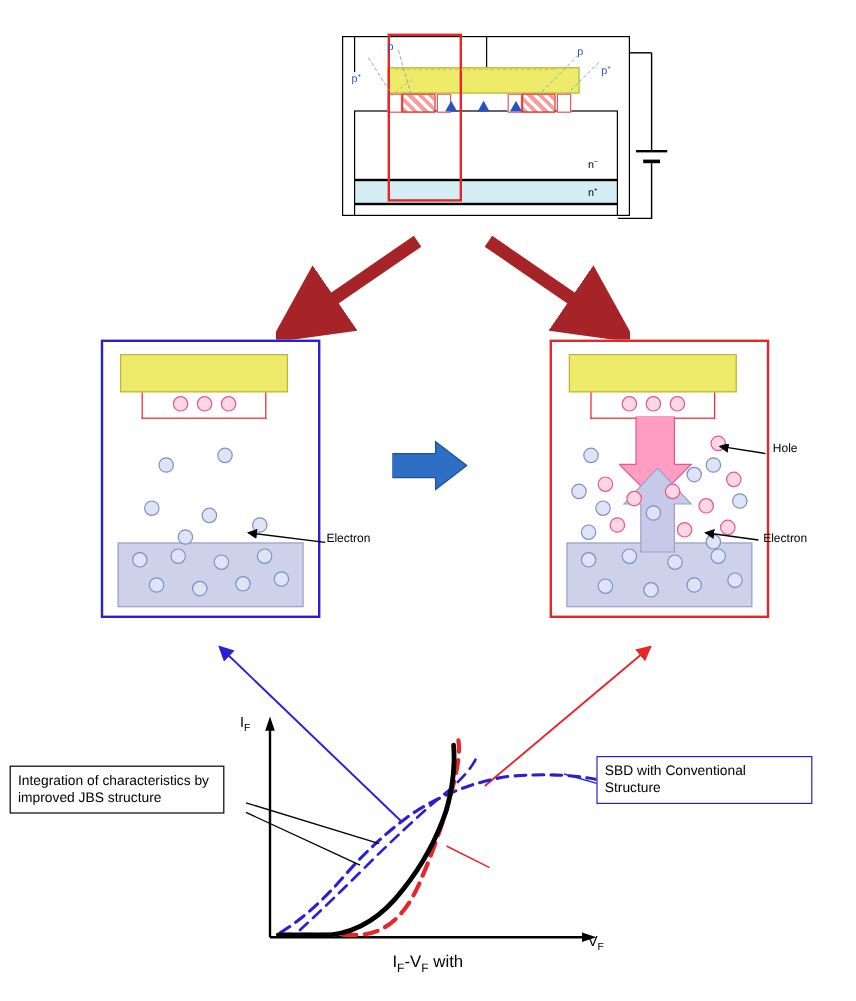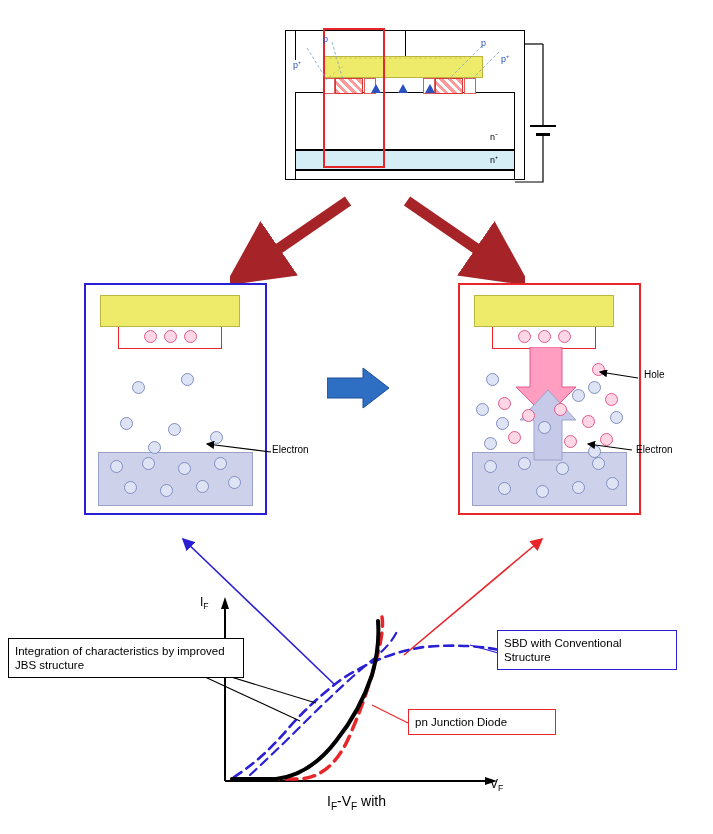--- a/index.html
+++ b/index.html
@@ -259,28 +259,25 @@
       <line x1="408" y1="198" x2="372" y2="180" stroke="#e8262a" stroke-width="1.2"></line>
     </svg>
 
     <div class="axis-lbl" style="left:200px;top:70px;">
       <span>I</span><sub>F</sub>
     </div>
     <div class="axis-lbl" style="left:490px;top:252px;text-align:center;">
       <span>V</span><sub>F</sub>
     </div>
 
-    <div class="callout callout-black" style="left:8px;top:113px;width:236px;">
+    <div class="callout callout-black" style="left:8px;top:113px;width:179px;">
       <span>Integration of characteristics by improved JBS structure</span>
     </div>
     <div class="callout callout-blue" style="left:497px;top:105px;width:180px;">
       <span>SBD with Conventional Structure</span>
     </div>
-    <div class="callout callout-red" style="left:408px;top:184px;width:148px;">
-      <span>pn Junction Diode</span>
-    </div>
 
     <div class="caption" style="left:327px;top:268px;">
       <span>I</span><sub>F</sub><span>-</span><span>V</span><sub>F</sub><span> with</span>
     </div>
   </div>
 
 </div>
 
 </body></html>

